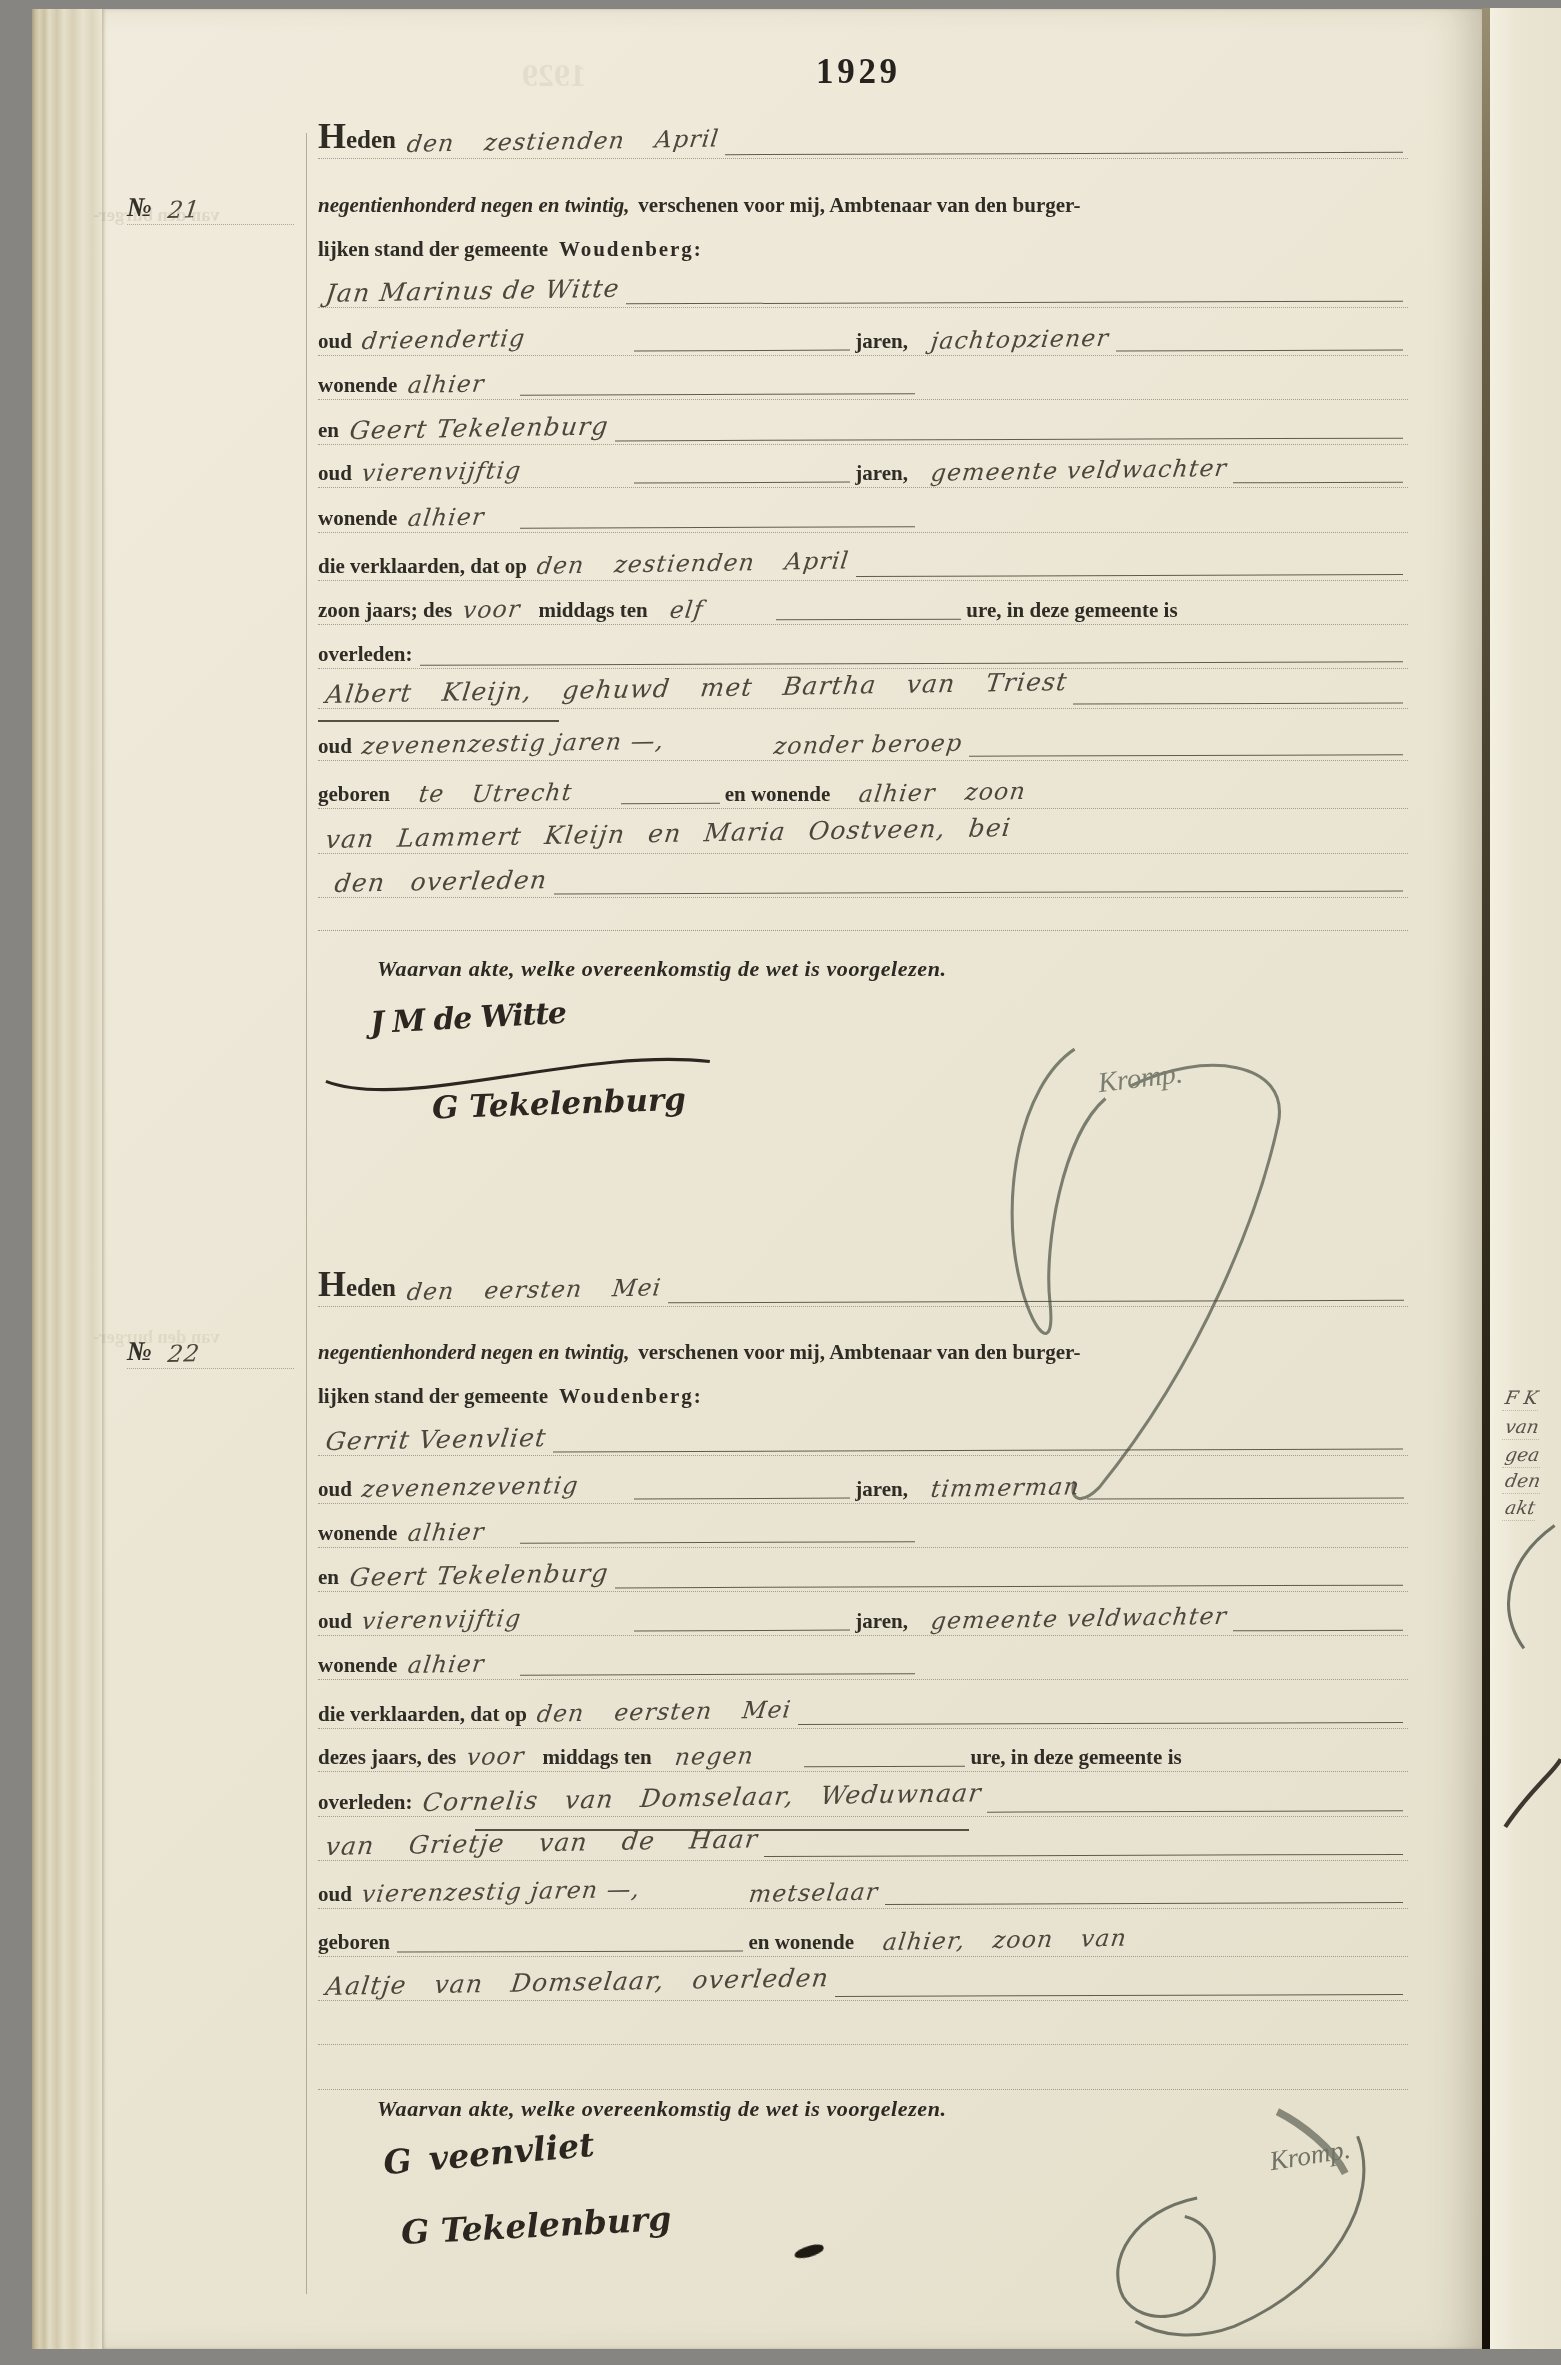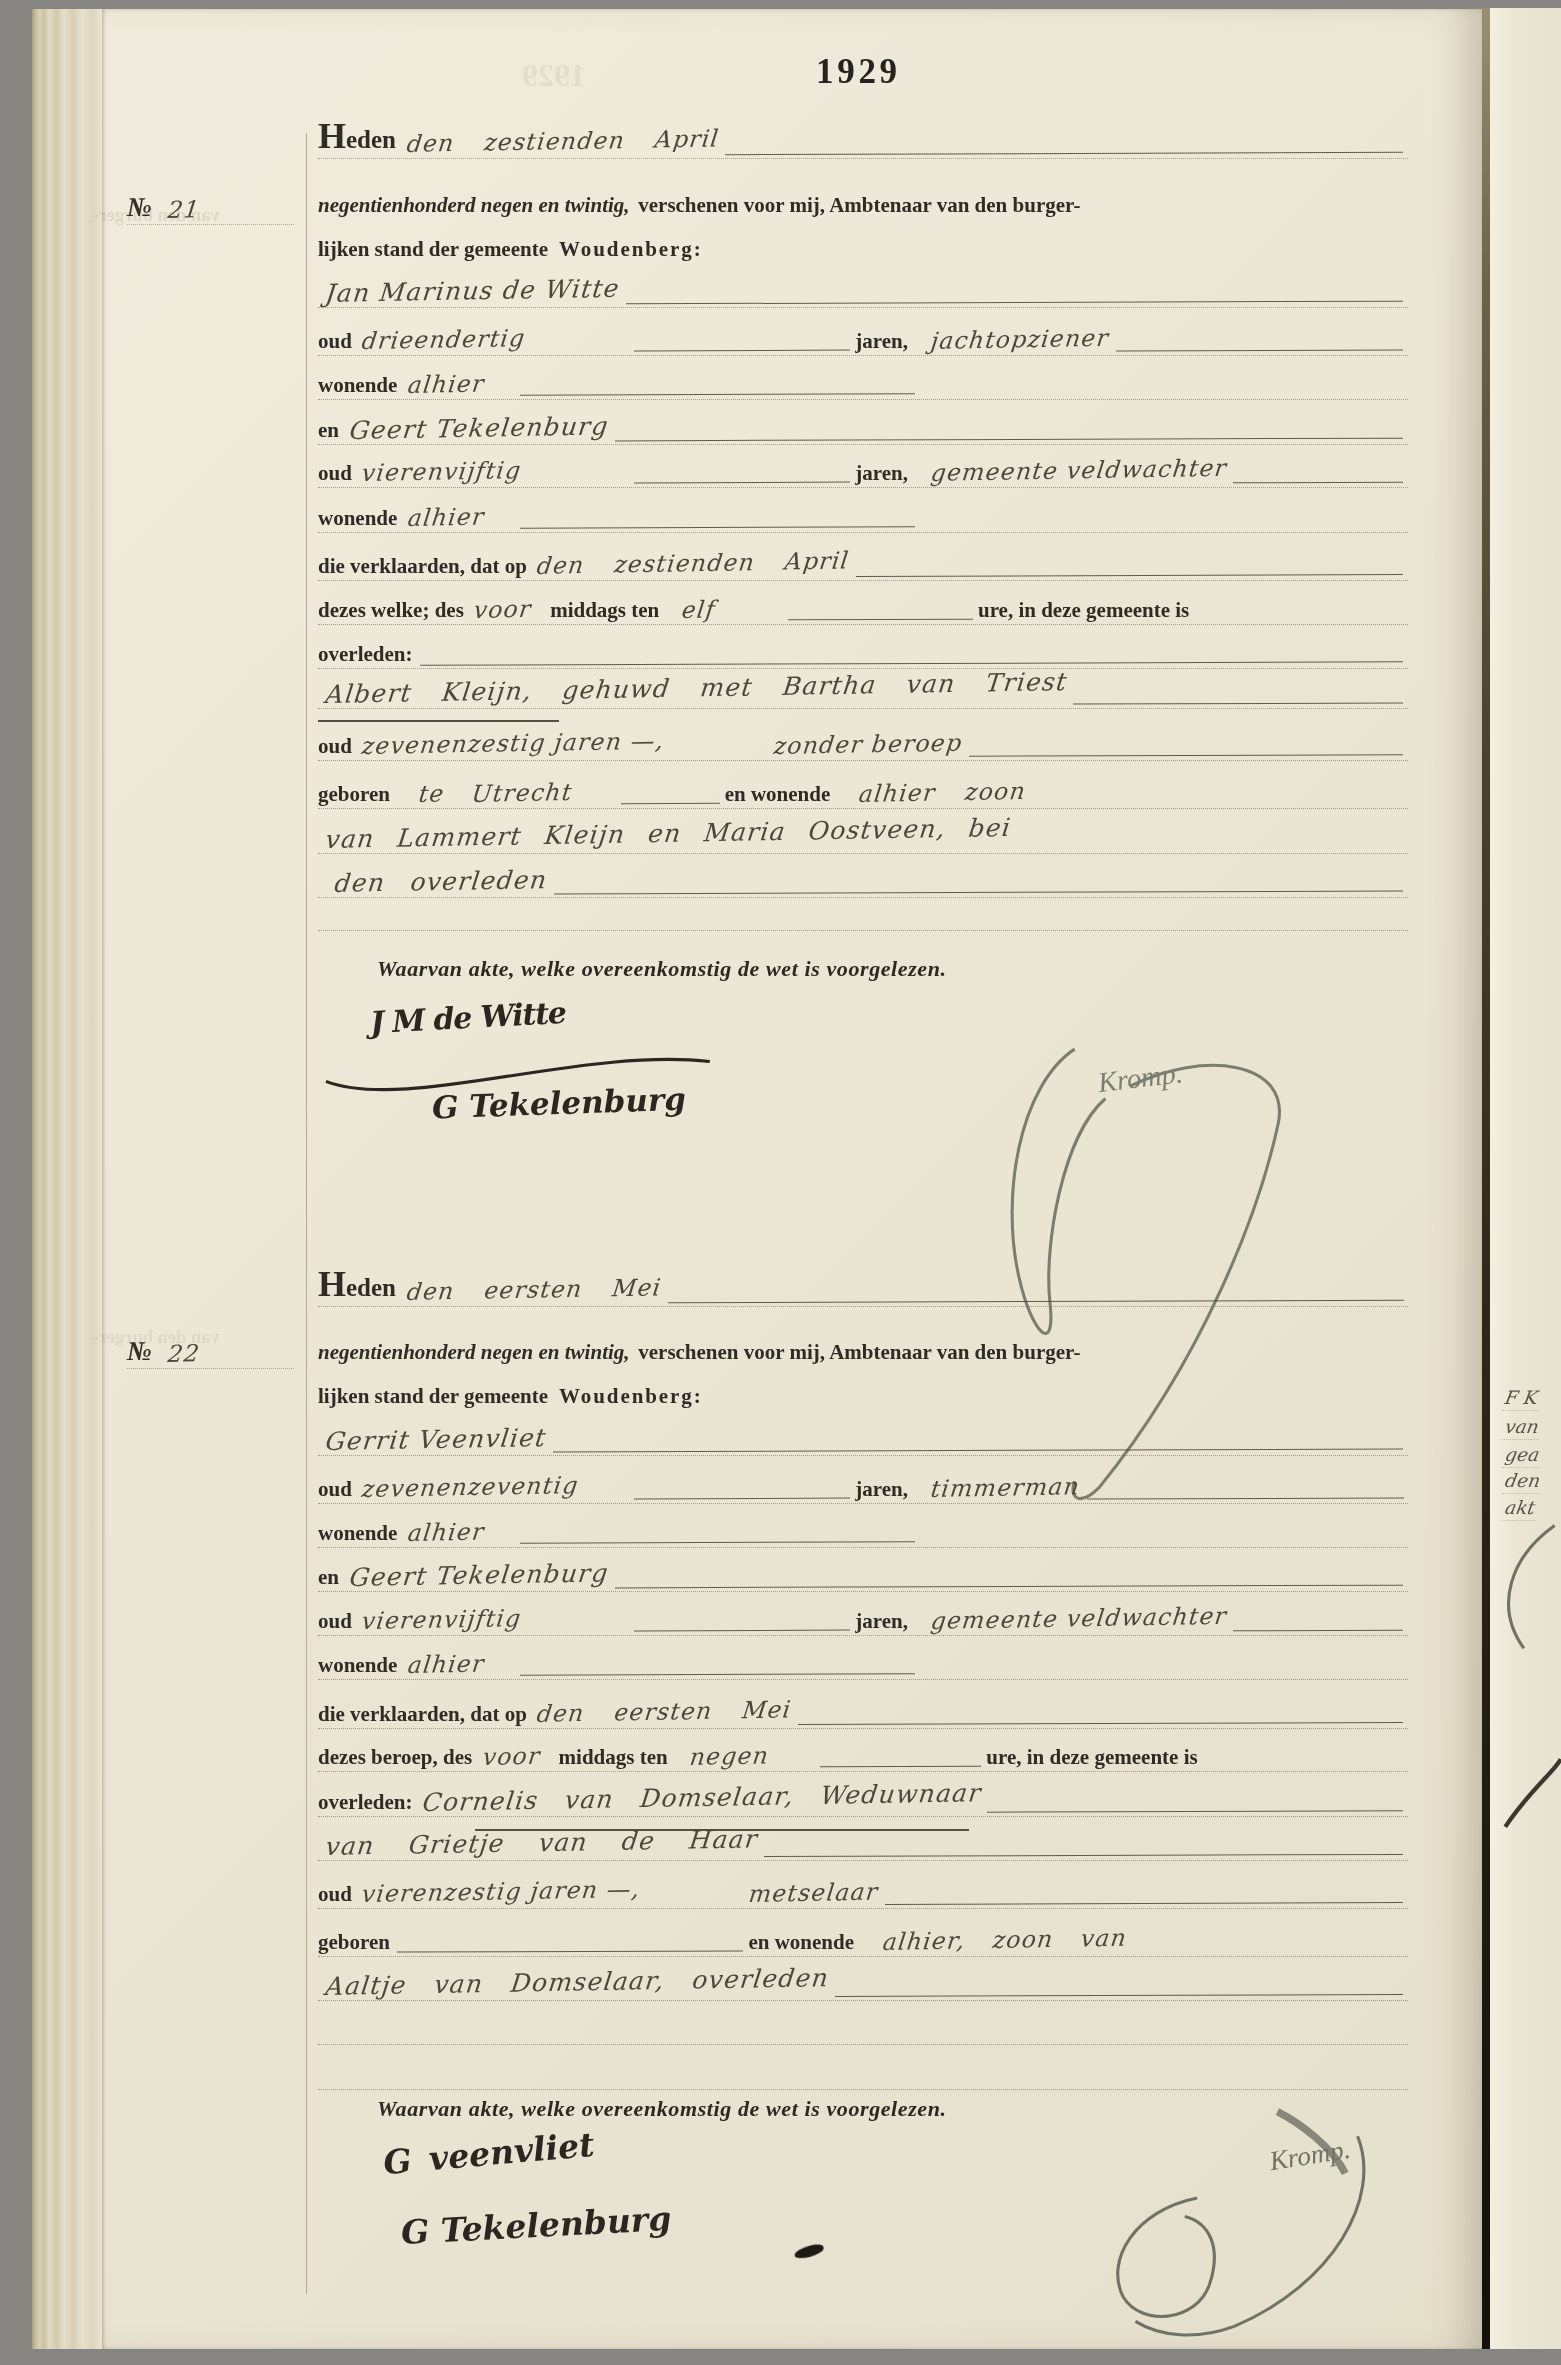--- a/index.html
+++ b/index.html
@@ -176,21 +176,21 @@
   <div class="blank"></div>
 </div>
 
 <div class="fline" style="top:547px;">
   <span class="lbl">die verklaarden, dat op</span>
   <span class="hw wide">den zestienden April</span>
   <div class="pen grow"></div>
 </div>
 
 <div class="fline" style="top:591px;">
-  <span class="lbl">dezes welke; des</span>
+  <span class="lbl">zoon jaars; des</span>
   <span class="hw" style="width:74px;">voor</span>
   <span class="lbl">middags ten</span>
   <span class="hw" style="width:99px;margin-left:12.3px;">elf</span>
   <div class="pen" style="width:185px;"></div>
   <span class="lbl">ure, in deze gemeente is</span>
 </div>
 
 <div class="fline" style="top:635px;">
   <span class="lbl">overleden:</span>
   <div class="pen grow"></div>
@@ -309,21 +309,21 @@
   <div class="blank"></div>
 </div>
 
 <div class="fline" style="top:1695px;">
   <span class="lbl">die verklaarden, dat op</span>
   <span class="hw wide">den eersten Mei</span>
   <div class="pen grow"></div>
 </div>
 
 <div class="fline" style="top:1738px;">
-  <span class="lbl">dezes beroep, des</span>
+  <span class="lbl">dezes jaars, des</span>
   <span class="hw" style="width:74px;">voor</span>
   <span class="lbl">middags ten</span>
   <span class="hw" style="width:123px;margin-left:12.3px;">negen</span>
   <div class="pen" style="width:161px;"></div>
   <span class="lbl">ure, in deze gemeente is</span>
 </div>
 
 <div class="fline" style="top:1783px;">
   <span class="lbl">overleden:</span>
   <span class="hw big" style="word-spacing:17.3px;">Cornelis van Domselaar, Weduwnaar</span>

